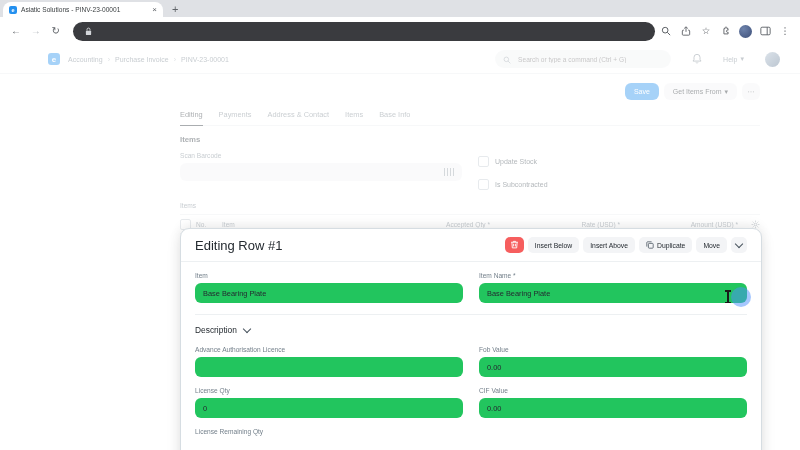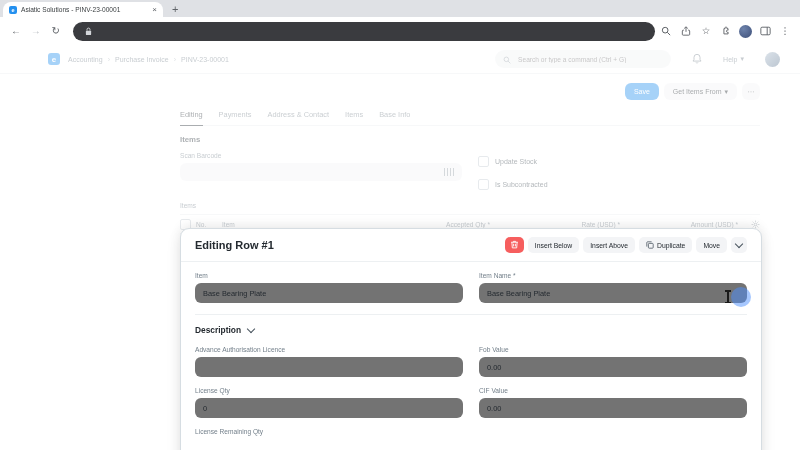--- a/index.html
+++ b/index.html
@@ -73,34 +73,34 @@
   .gh-qty{flex:0 0 108px;text-align:right}
   .gh-rate{flex:0 0 130px;text-align:right}
   .gh-amt{flex:0 0 118px;text-align:right}
   .gh-gear{flex:0 0 22px;display:flex;justify-content:flex-end;color:#74808b}
 
   
   .panel{position:absolute;left:180px;top:183px;width:580px;height:290px;background:#fff;z-index:5;
          border:1px solid #d6dde2;border-radius:9px;
          box-shadow:0 -3px 12px rgba(0,0,0,.07),0 6px 16px rgba(0,0,0,.08)}
   .panel-head{display:flex;align-items:center;padding:8px 14px;border-bottom:1px solid #edf0f2}
-  .panel-title{font-size:11px;font-weight:700;color:#242a30}
+  .panel-title{font-size:13px;font-weight:400;color:#242a30}
   .panel-actions{margin-left:auto;display:flex;align-items:center;gap:4px}
   .pbtn{height:16px;border-radius:5px;background:#f3f4f6;color:#242a30;font-size:6.8px;display:flex;align-items:center;gap:3px;
         padding:0 7px;border:0;font-family:inherit}
   .pbtn.danger{background:#f65e5e;width:19px;justify-content:center;padding:0}
   .pbtn.sq{width:16px;justify-content:center;padding:0}
   .panel-body{padding:10px 14px}
   .prow{display:flex;gap:16px;margin-bottom:10px}
   .pcol{flex:1}
   .plabel{font-size:6.6px;color:#74808b;margin-bottom:4px}
-  .pinput{height:20px;background:#737373;border:0;border-radius:6px;width:100%;padding:0 8px;font-size:7.4px;color:#242a30;
+  .pinput{height:20px;background:#22c55e;border:0;border-radius:6px;width:100%;padding:0 8px;font-size:7.4px;color:#242a30;
           font-family:inherit;box-sizing:border-box;display:block;outline:none}
   .pdivider{border-top:1px solid #edf0f2;margin:11px 0 10px}
-  .psec{display:flex;align-items:center;gap:7px;font-size:8.4px;font-weight:700;color:#242a30;margin-bottom:11px}
+  .psec{display:flex;align-items:center;gap:7px;font-size:8.4px;font-weight:400;color:#242a30;margin-bottom:11px}
   .chev{width:5px;height:5px;border-right:1.3px solid #46525c;border-bottom:1.3px solid #46525c;transform:rotate(45deg);margin-top:-2px}
 
   
   .click-halo{position:absolute;left:731px;top:287px;width:20px;height:20px;border-radius:50%;
               background:rgba(77,144,254,.5);z-index:9}
   .ibeam{position:absolute;left:727px;top:291px;width:1.6px;height:11px;background:#1a1a1a;z-index:10}
   .ibeam::before,.ibeam::after{content:"";position:absolute;left:-2.2px;width:6px;height:1.5px;background:#1a1a1a}
   .ibeam::before{top:-1px}
   .ibeam::after{bottom:-1px}
 </style>

